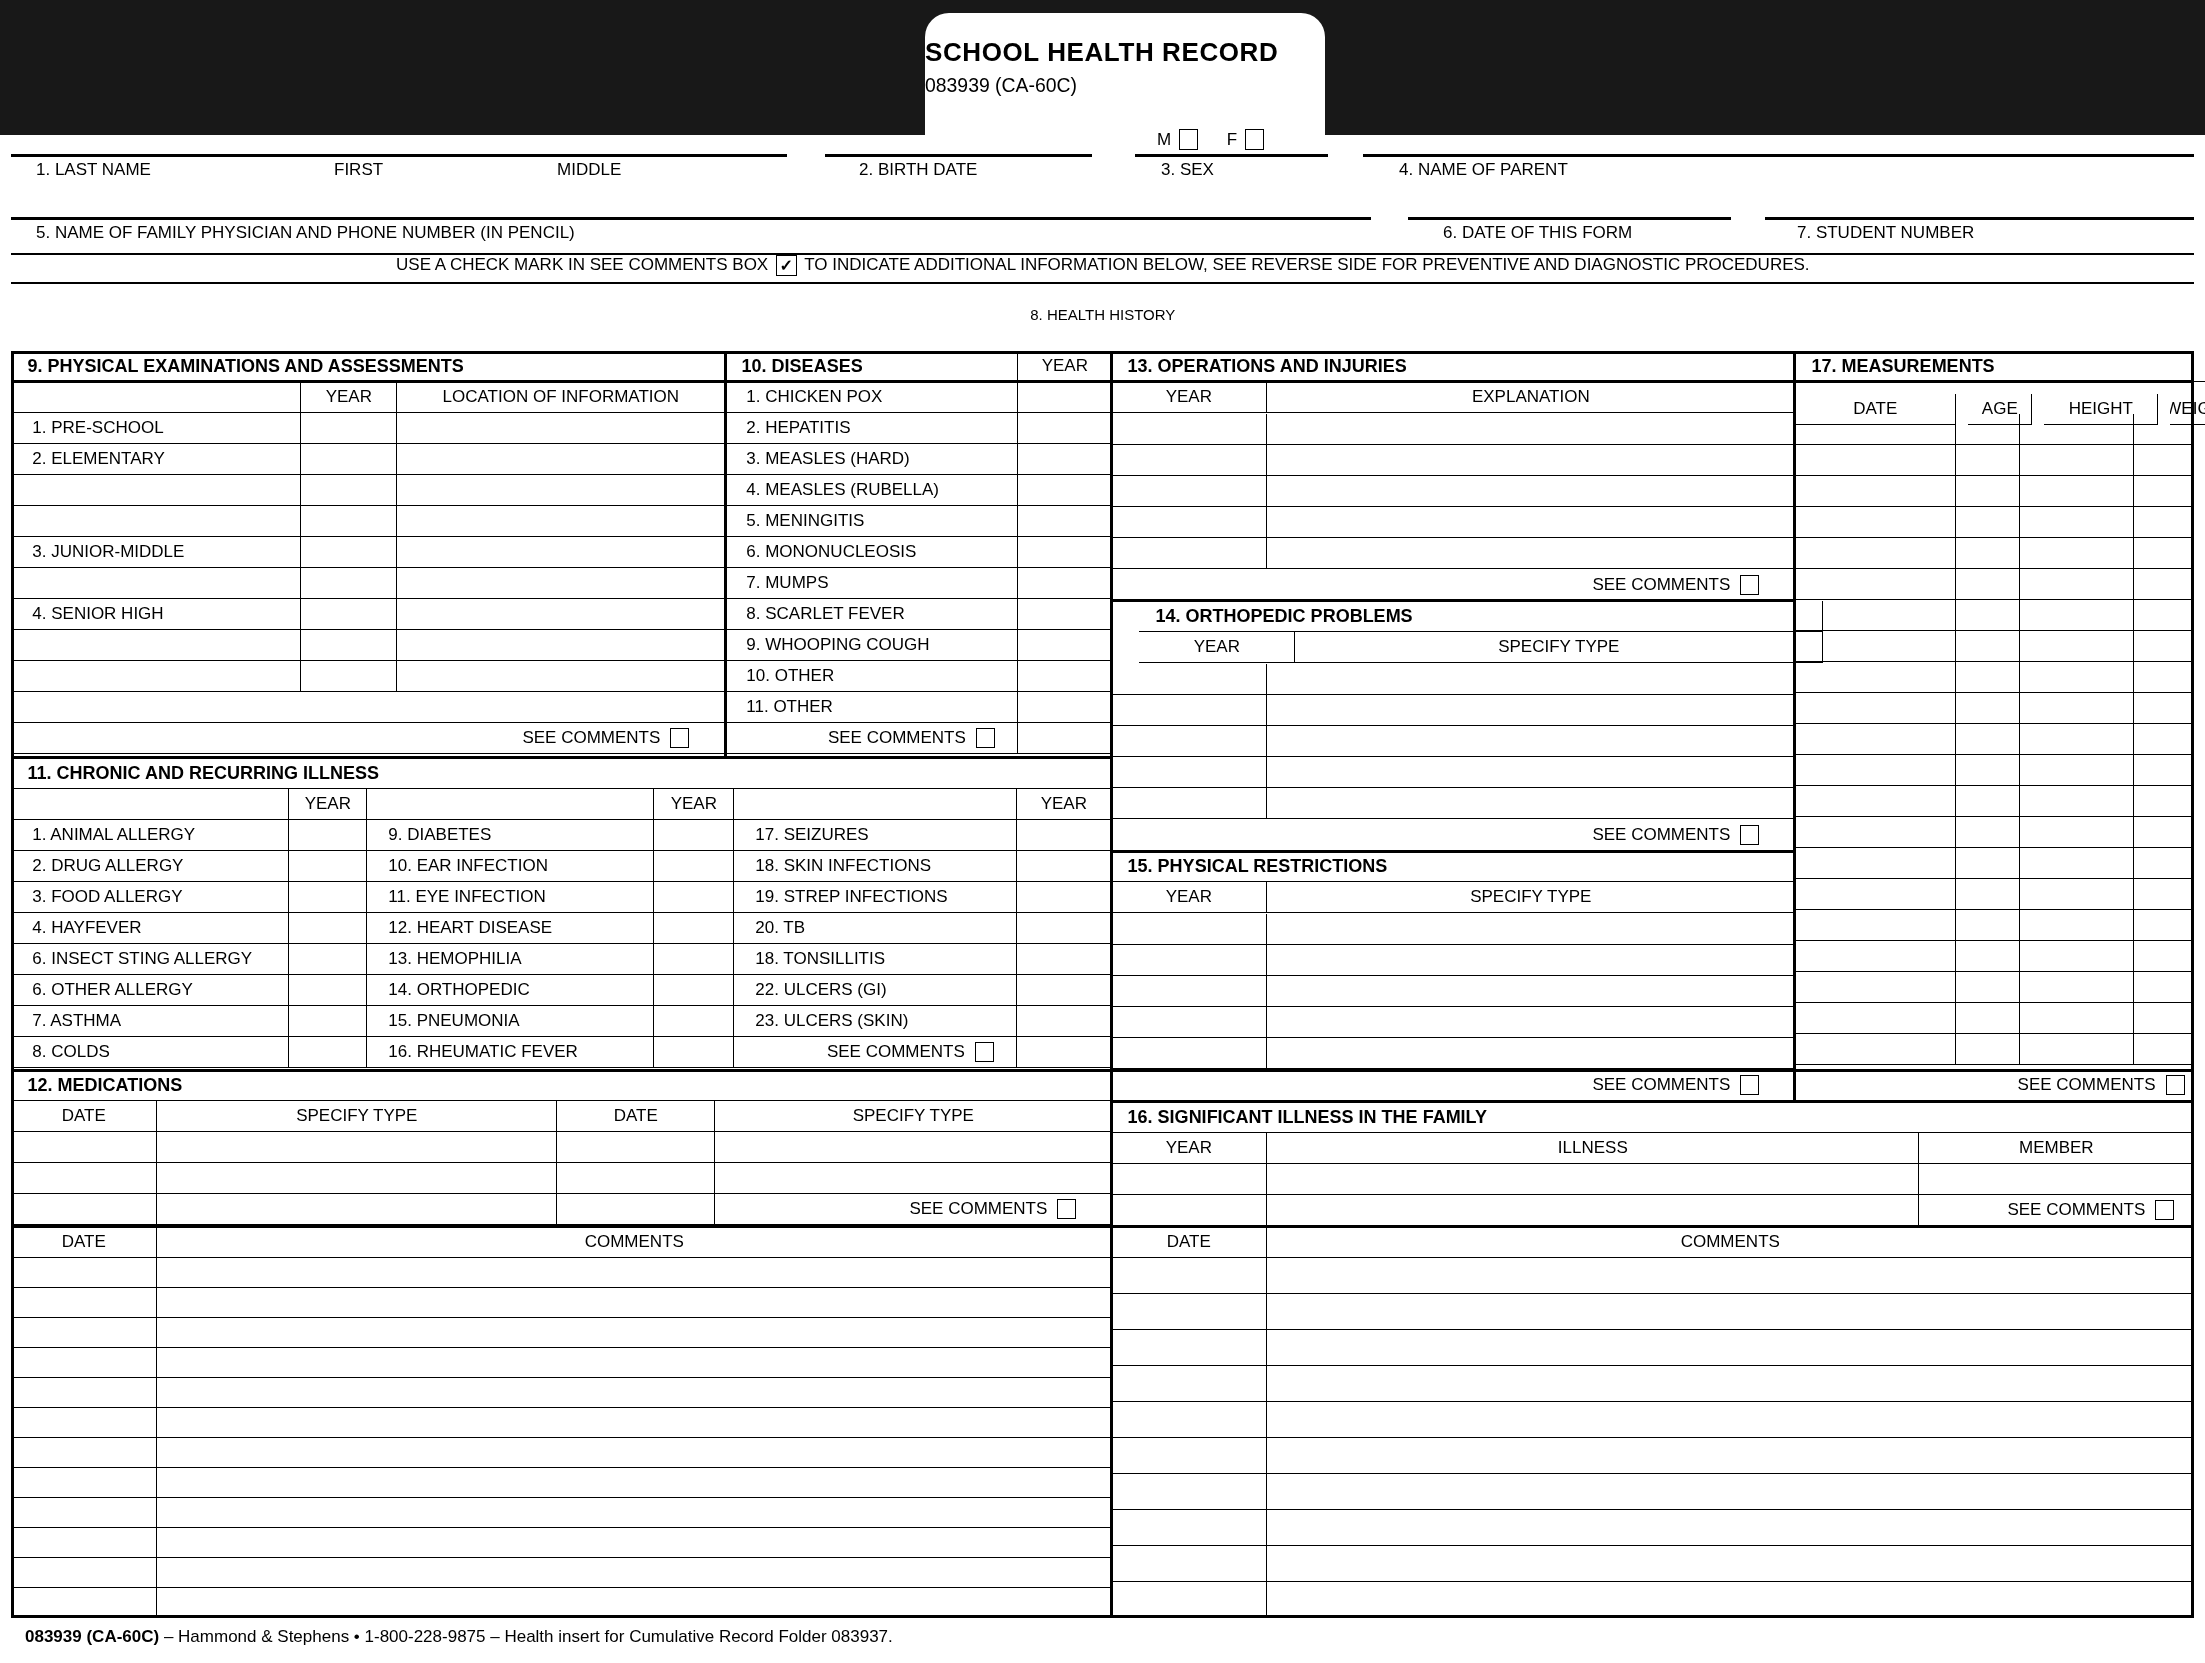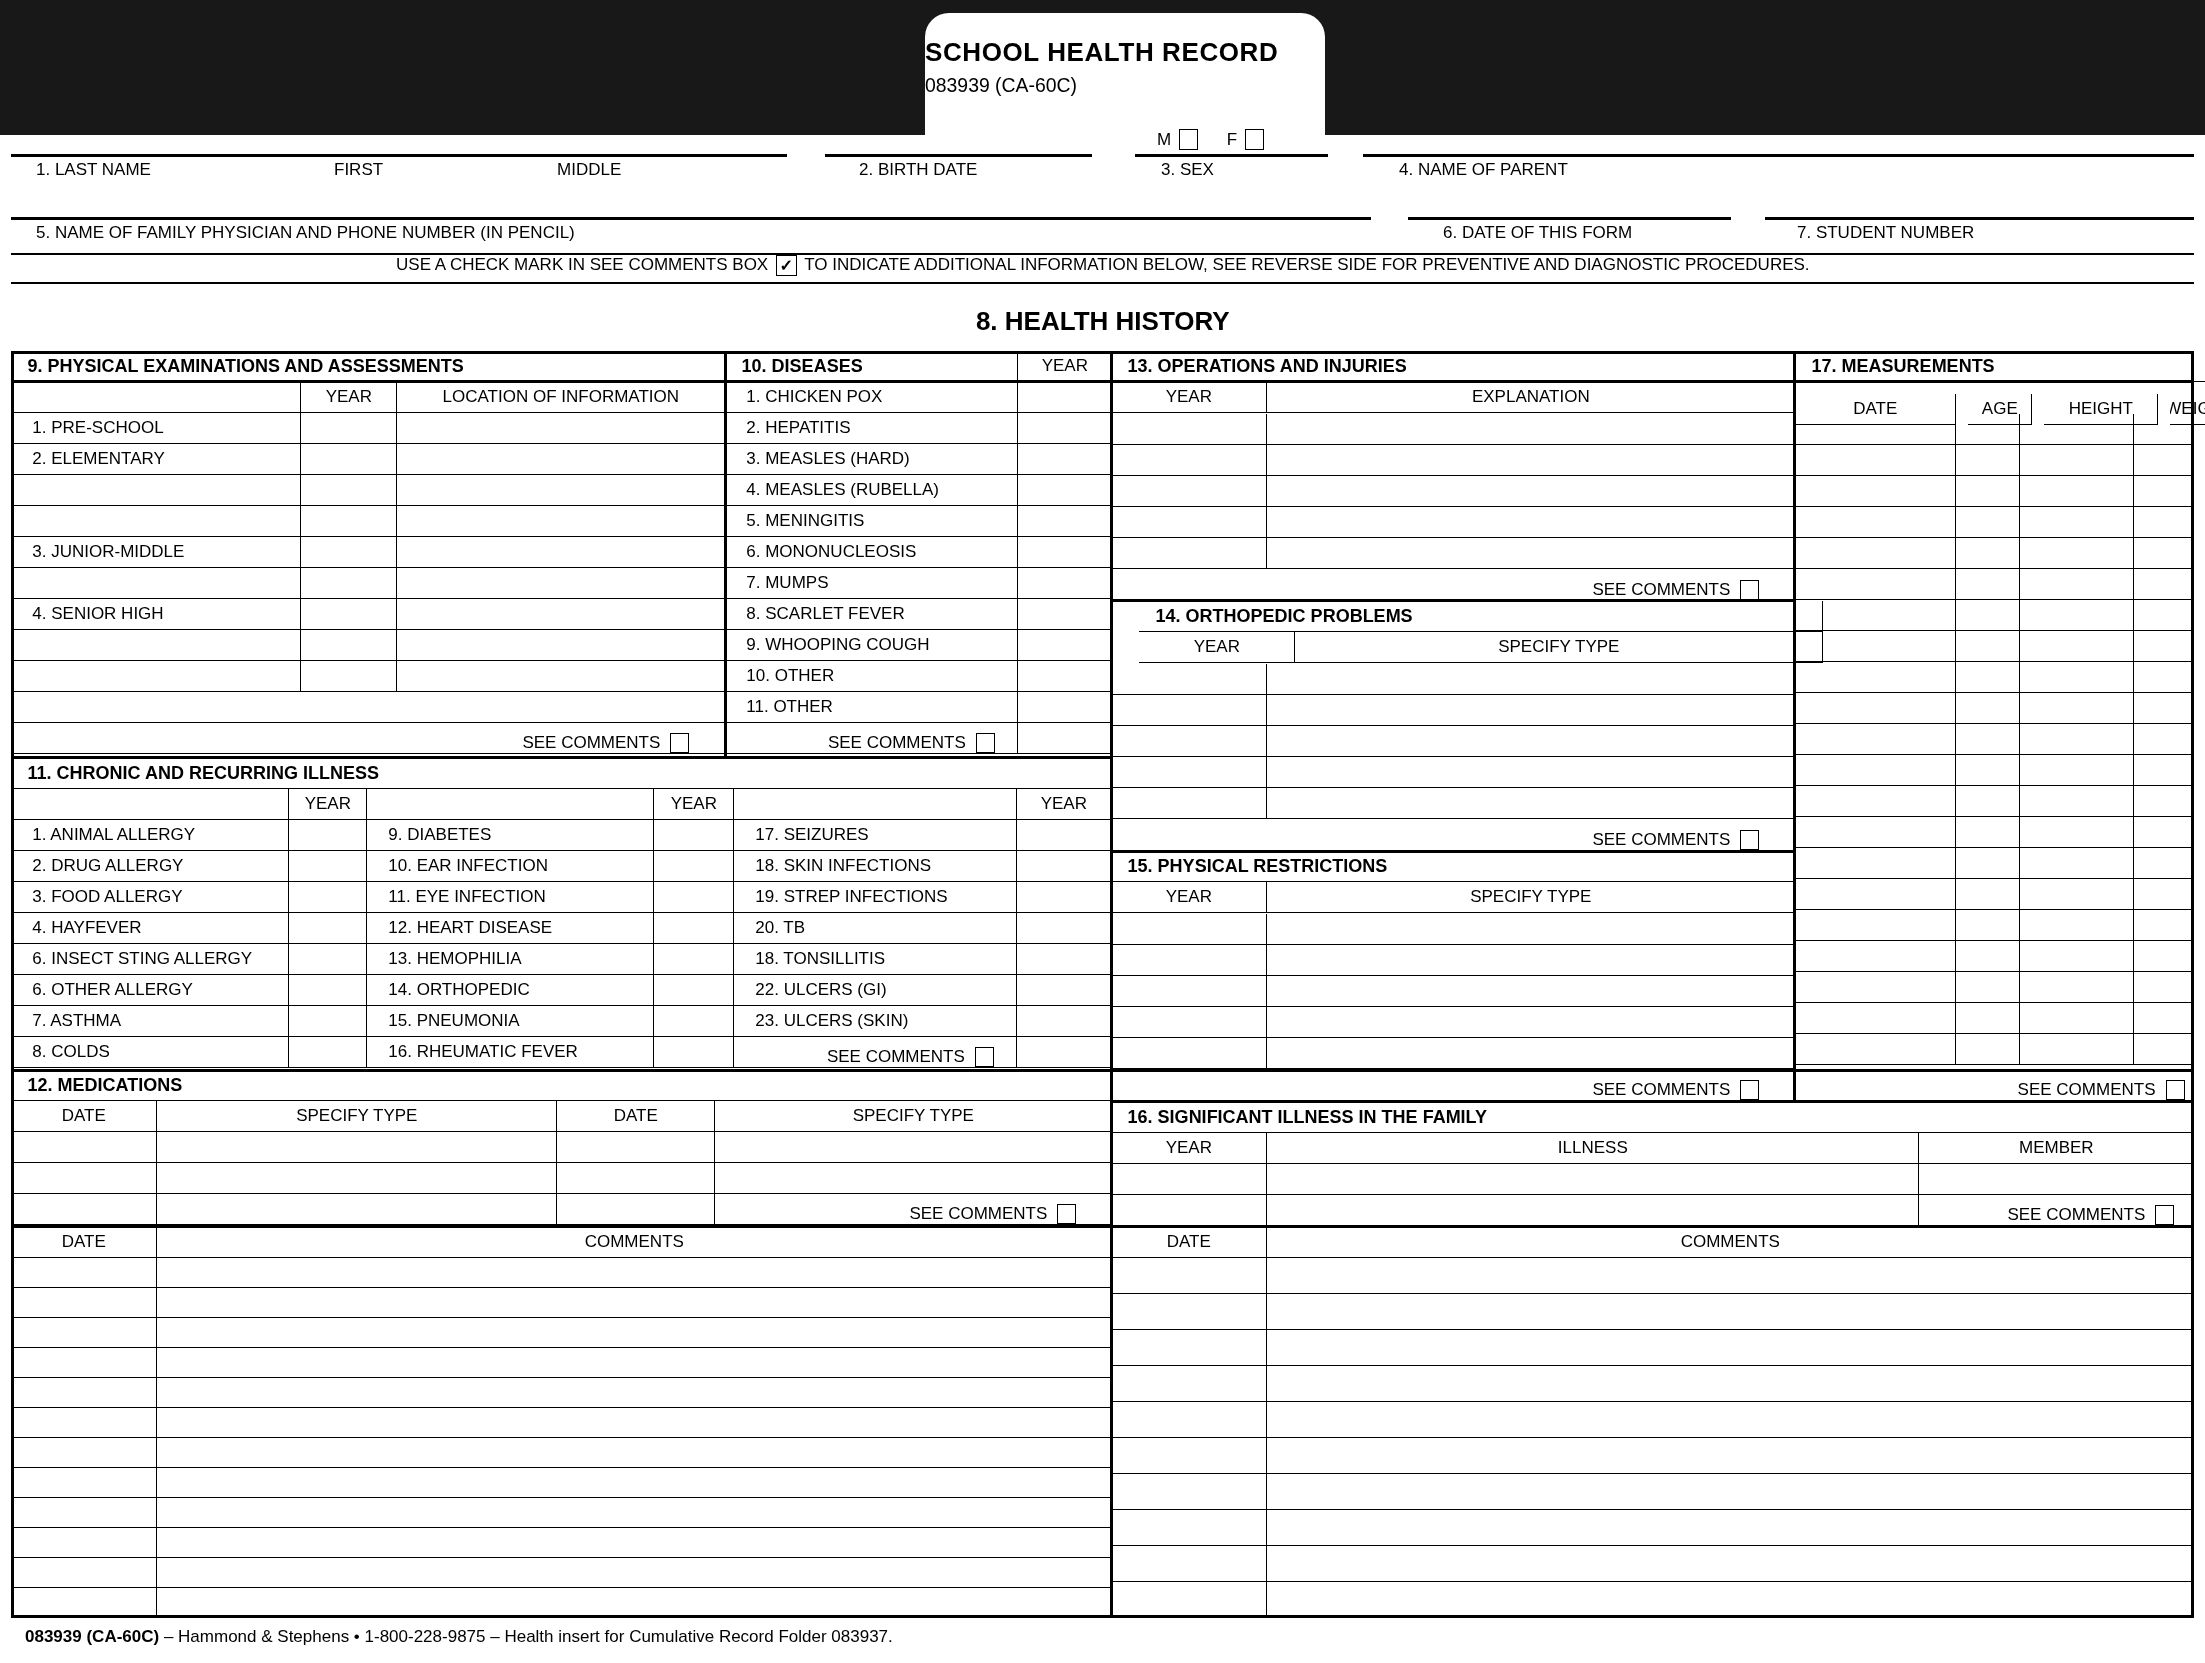--- a/index.html
+++ b/index.html
@@ -16,30 +16,30 @@
   .flabel{position:absolute;font-size:17px;white-space:nowrap;}
   .mf{position:absolute;display:flex;align-items:center;font-size:17px;}
   .mfbox{width:17px;height:19px;border:1.9px solid #000;margin-left:7.5px;display:inline-block;}
   
   #instr{position:absolute;left:11.3px;top:253px;width:2183px;height:31px;box-sizing:border-box;
          border-top:2.5px solid #000;border-bottom:2.5px solid #000;display:flex;align-items:flex-start;
          justify-content:center;font-size:17px;white-space:nowrap;}
   .cbx{display:inline-flex;width:19px;height:19px;border:1.9px solid #000;margin:0 7.5px;
        align-items:center;justify-content:center;font-size:16.3px;font-weight:bold;}
   #hh-title{position:absolute;left:11.3px;top:306px;width:2183px;text-align:center;
-            font-size:26px;font-weight:bold;}
+            font-size:15px;font-weight:normal;}
   
   #maintable{position:absolute;left:11.3px;top:351px;width:2183px;height:1267px;}
   .g{position:absolute;display:grid;}
   .c{border-right:1.3px solid #000;border-bottom:1.3px solid #000;display:flex;align-items:center;
      font-size:17px;white-space:nowrap;overflow:hidden;box-sizing:border-box;}
   .lab{padding-left:21px;}
   .hdr{justify-content:center;}
   .ttl{font-weight:bold;padding-left:16.3px;font-size:18px;}
-  .sc{justify-content:flex-end;padding-right:35px;align-items:flex-end;}
+  .sc{justify-content:flex-end;padding-right:35px;}
   .scr{padding-right:10px;}
   .span2{grid-column:span 2;}.span3{grid-column:span 3;}
   .span4{grid-column:span 4;}.span6{grid-column:span 6;}
   .cb{width:17px;height:18px;border:1.9px solid #000;margin-left:10px;flex:0 0 auto;}
   .hthick{position:absolute;height:3.1px;background:#000;}
   .vthick{position:absolute;width:3.1px;background:#000;}
   #footer{position:absolute;left:25px;top:1627px;font-size:17px;white-space:nowrap;}
   #footer b{font-weight:bold;}
 </style>
 </head>

